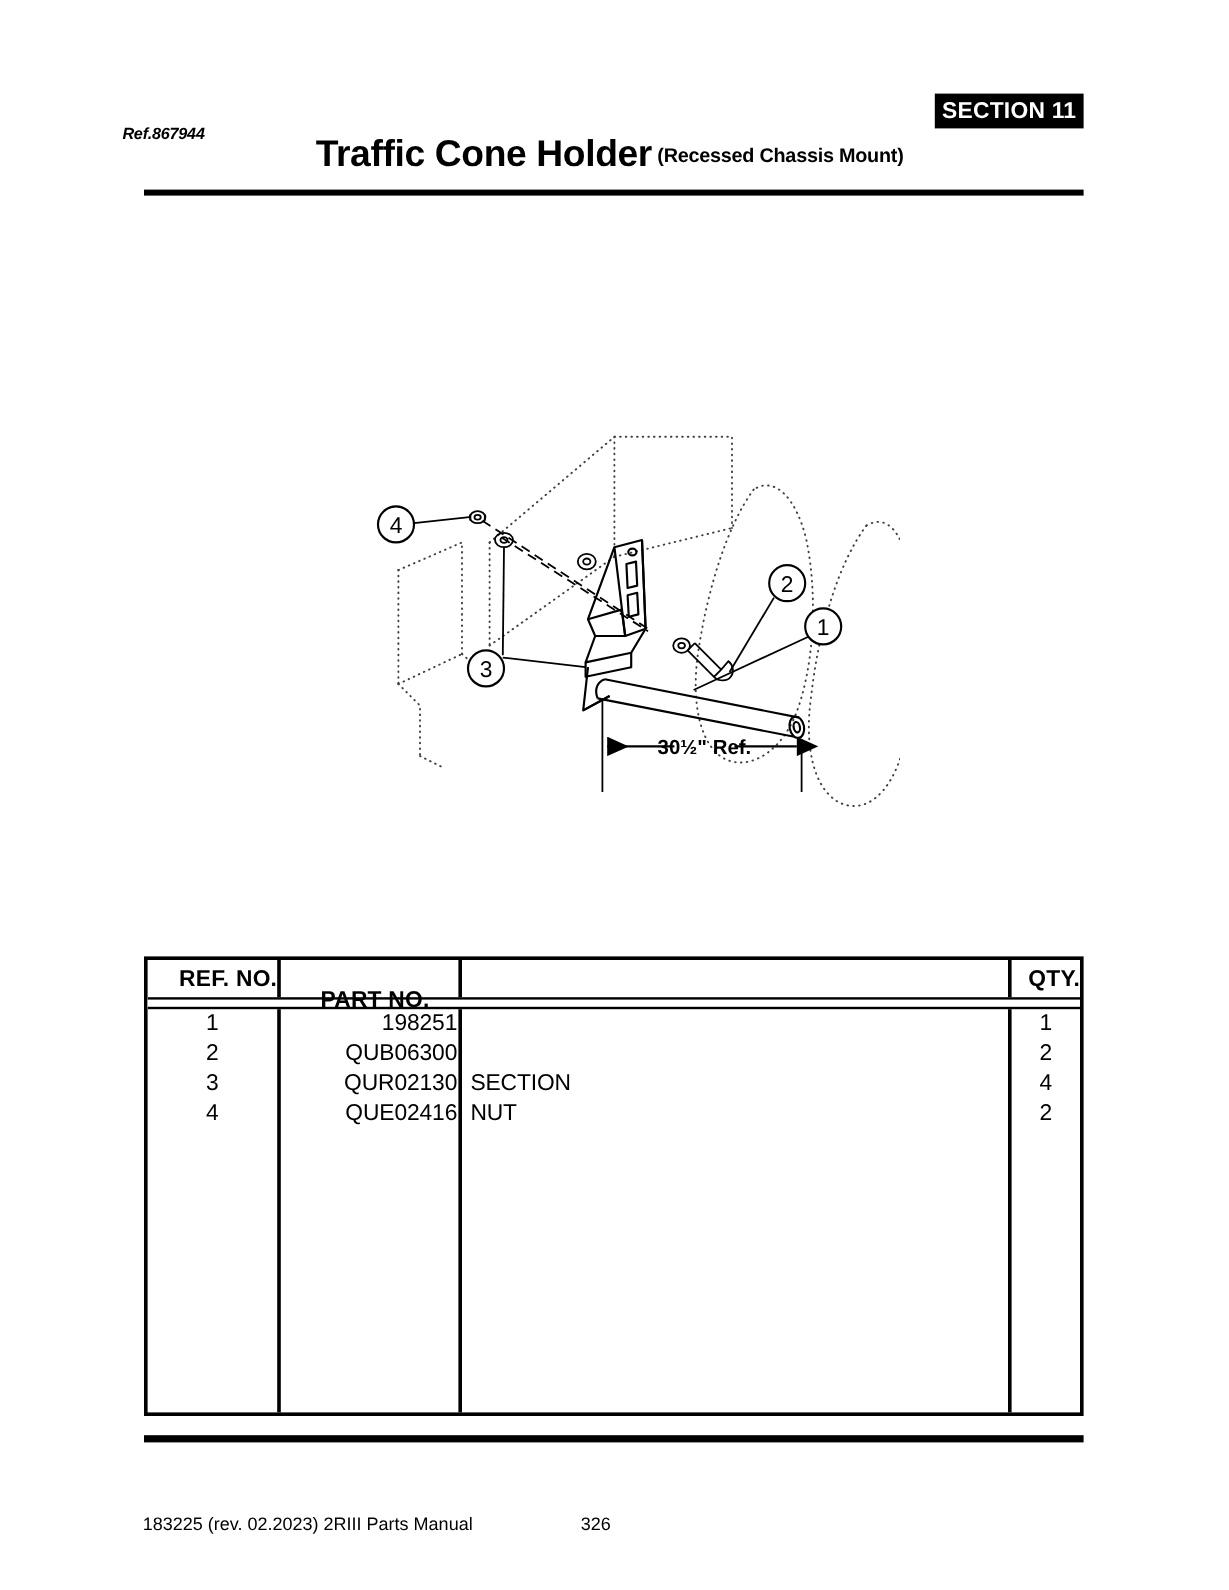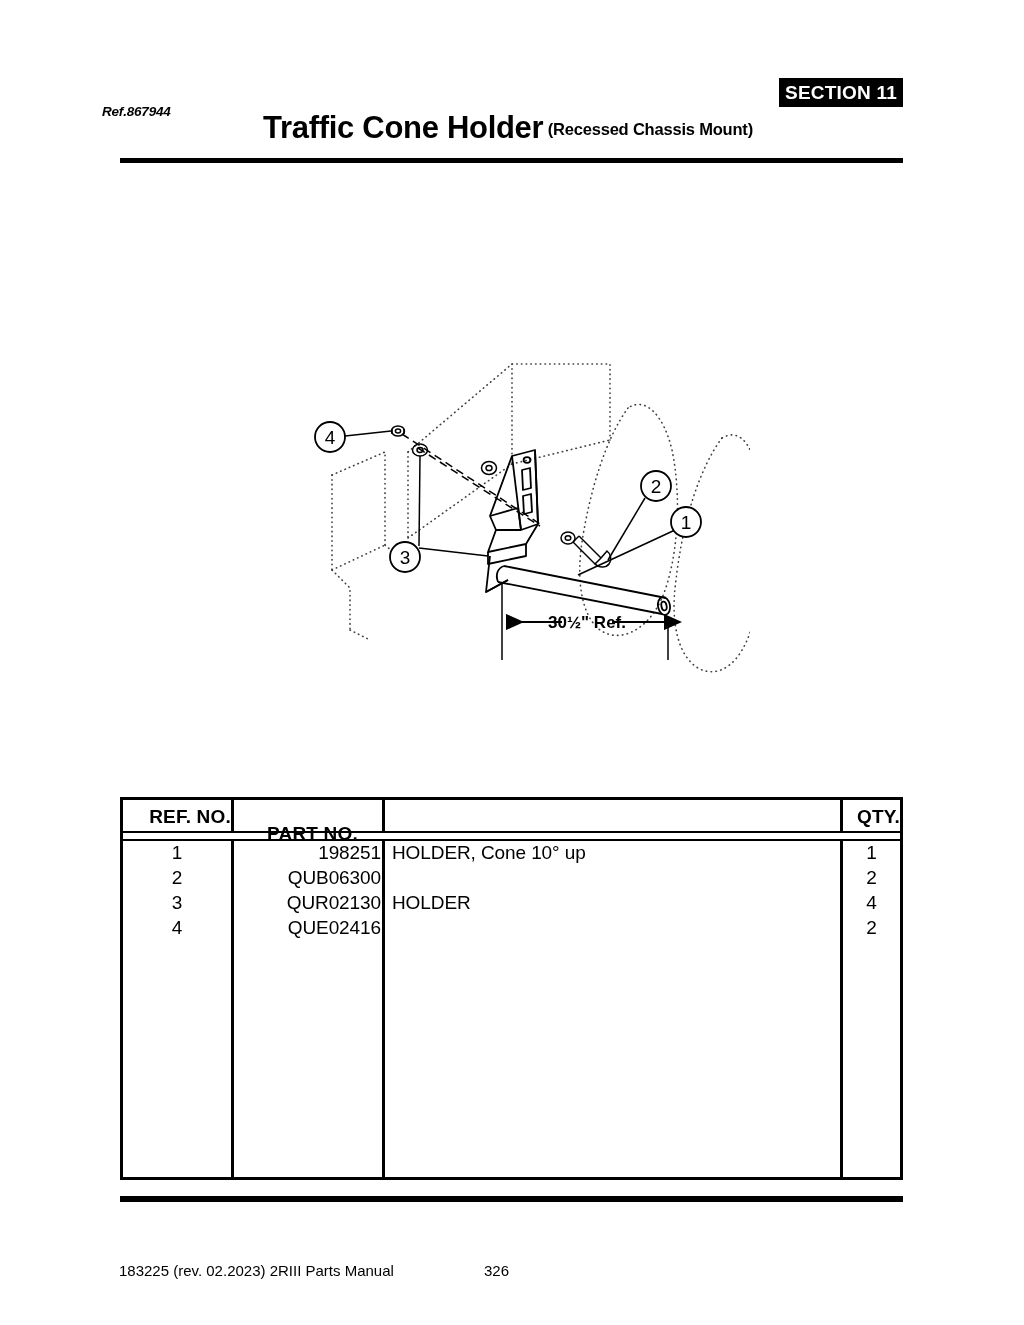--- a/index.html
+++ b/index.html
@@ -335,37 +335,37 @@
   </div>
 
   <div class="hdr hdr-ref">REF. NO.</div>
   <div class="hdr hdr-part">PART NO.</div>
   <div class="hdr hdr-qty">QTY.</div>
 
   <div class="rows">
     <div class="row">
       <div class="cell c-ref">1</div>
       <div class="cell c-part">198251</div>
-      <div class="cell c-desc">HOLDER, Cone 10° up</div>
       <div class="cell c-qty">1</div>
     </div>
     <div class="row">
       <div class="cell c-ref">2</div>
       <div class="cell c-part">QUB06300</div>
       <div class="cell c-qty">2</div>
     </div>
     <div class="row">
       <div class="cell c-ref">3</div>
       <div class="cell c-part">QUR02130</div>
-      <div class="cell c-desc">HOLDER</div>
+      <div class="cell c-desc">SECTION</div>
       <div class="cell c-qty">4</div>
     </div>
     <div class="row">
       <div class="cell c-ref">4</div>
       <div class="cell c-part">QUE02416</div>
+      <div class="cell c-desc">NUT</div>
       <div class="cell c-qty">2</div>
     </div>
   </div>
 </div>
 
 <div class="rule-bottom"></div>
 <div class="footer-left">183225  (rev. 02.2023) 2RIII Parts Manual</div>
 <div class="footer-page">326</div>
 
 </body></html>

